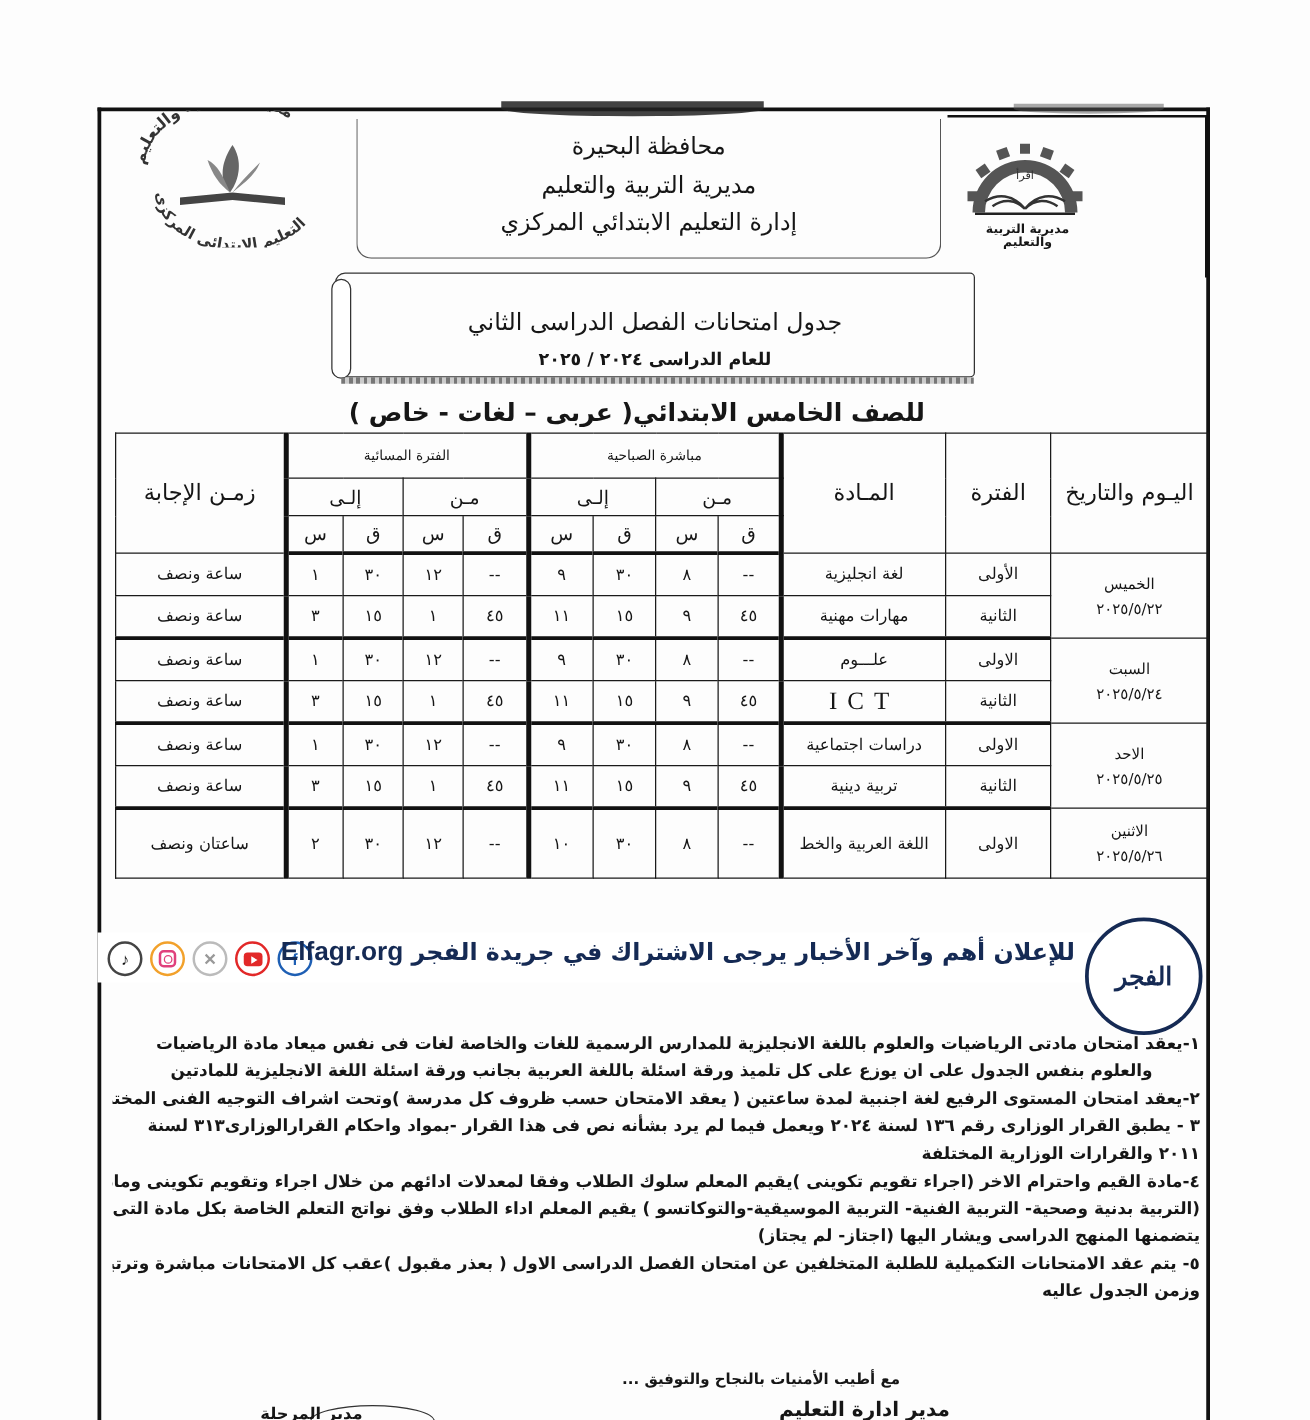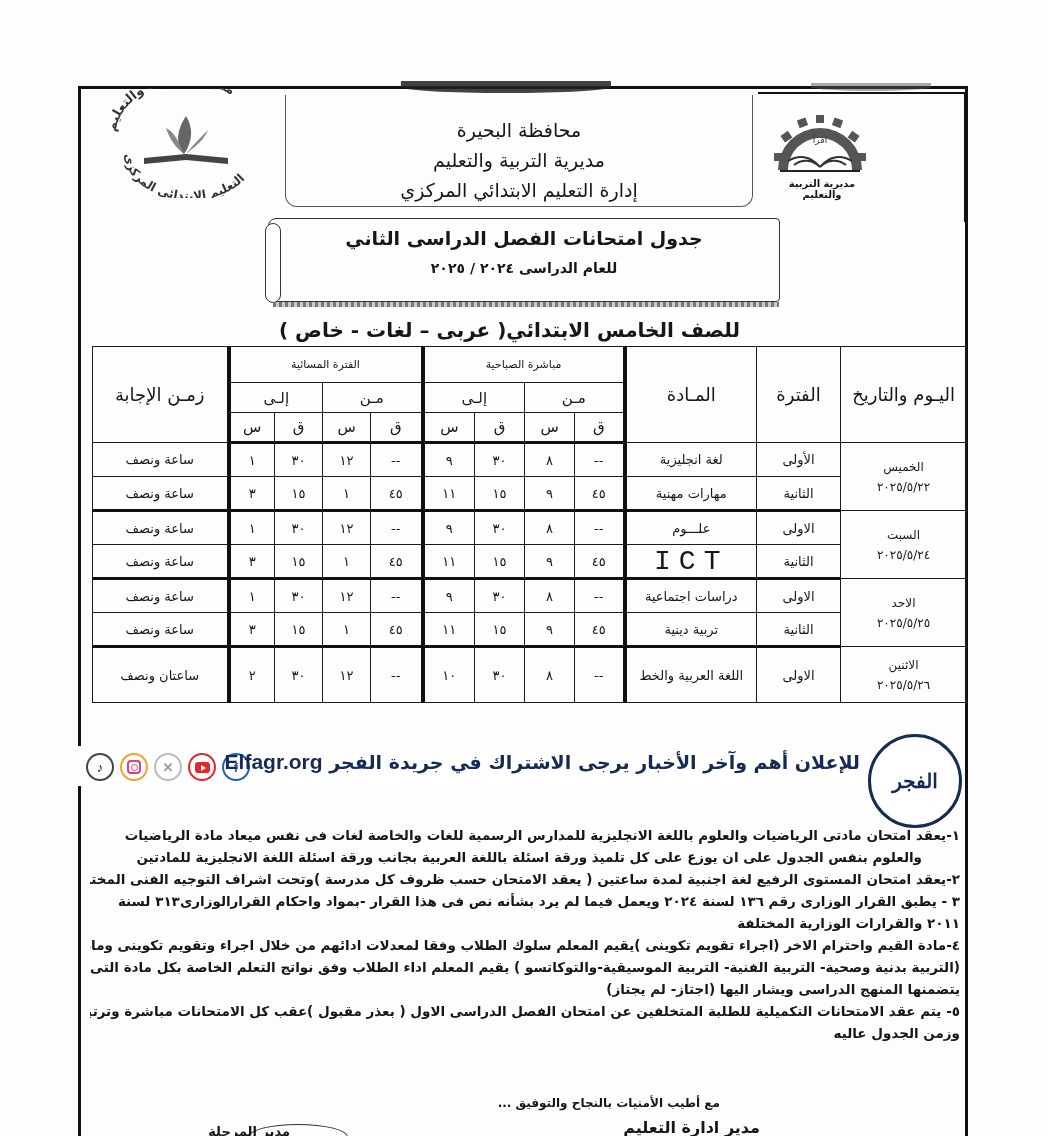--- a/index.html
+++ b/index.html
@@ -12,41 +12,41 @@
 
   
   .logo-left { position: absolute; left: 96px; top: 88px; width: 180px; height: 110px; }
   .logo-right { position: absolute; left: 770px; top: 95px; width: 100px; height: 100px; }
   .logo-right-text { position: absolute; left: 772px; top: 178px; width: 100px; font-size: 10px; font-weight: bold; text-align: center; direction: rtl; }
   .right-box { position: absolute; left: 758px; top: 92px; width: 208px; height: 130px; border-right: 2px solid #111; border-top: 2px solid #111; }
 
   
   .hdr-box { position: absolute; left: 285px; top: 95px; width: 468px; height: 112px; border: 1.5px solid #555; border-top: none; border-radius: 0 0 12px 12px; text-align: center; direction: rtl; }
   .hdr-line { font-size: 19px; line-height: 30px; font-family: "DejaVu Sans", sans-serif; }
-  .hdr-line:first-child { margin-top: 20px; }
+  .hdr-line:first-child { margin-top: 8px; font-family: Liberation Serif, serif; }
 
   
   .scroll { position: absolute; left: 268px; top: 218px; width: 512px; height: 84px; border: 1.5px solid #333; border-radius: 8px 4px 4px 10px; text-align: center; direction: rtl; }
   .scroll::before { content: ""; position: absolute; left: -4px; top: 4px; width: 14px; height: 78px; border: 1.5px solid #333; border-radius: 8px; background: #fff; }
   .scroll::after { content: ""; position: absolute; left: 4px; right: 0; bottom: -6px; height: 5px; background: repeating-linear-gradient(90deg, #777 0 3px, #ccc 3px 6px); }
-  .scroll-title { font-size: 19px; font-weight: bold; line-height: 30px; margin-top: 4px; }
+  .scroll-title { font-size: 19px; font-weight: normal; line-height: 30px; margin-top: 24px; }
   .scroll-year { font-size: 14px; font-weight: bold; line-height: 30px; }
 
   .grade { position: absolute; left: 240px; top: 318px; width: 500px; direction: rtl; font-size: 20px; font-weight: bold; }
 
   
   .sched { position: absolute; left: 92px; top: 346px; width: 874px; border-collapse: collapse; direction: rtl; table-layout: fixed; }
   .sched td, .sched th { border: 1.5px solid #1a1a1a; text-align: center; vertical-align: middle; font-weight: normal; }
   .sched th { font-size: 11px; height: 36px; }
   .sched .thick-l { border-left: 4px solid #111; }
   .sched .hdr-tall { font-size: 18px; }
   .sched .sub { font-size: 15px; height: 30px; }
   .sched td { font-size: 13px; height: 34px; }
   .sched td.subject { font-size: 13px; }
-  .sched td.ict { font-size: 28px; letter-spacing: 8px; font-family: Liberation Mono, monospace; }
+  .sched td.ict { font-size: 20px; letter-spacing: 8px; font-family: Liberation Serif, serif; }
   .sched td.day { font-size: 12px; line-height: 20px; }
   .sched tr.grp-end td { border-bottom: 3px solid #111; }
   .sched tr.head-end th { border-bottom: 3px solid #111; }
 
   
   .banner { position: absolute; left: 78px; top: 740px; width: 900px; height: 80px; }
   .banner-top { position: absolute; left: 0; top: 6px; width: 800px; height: 40px; background: #ffffff; }
   .banner-top-text { position: absolute; right: 18px; top: 4px; direction: rtl; font-size: 19px; color: #152a54; font-weight: bold; white-space: nowrap; }
   .banner-site { font-size: 21px; color: #152a54; font-weight: bold; font-family: "Liberation Sans", sans-serif; }
   .social { position: absolute; left: 8px; top: 7px; display: flex; gap: 6px; }

